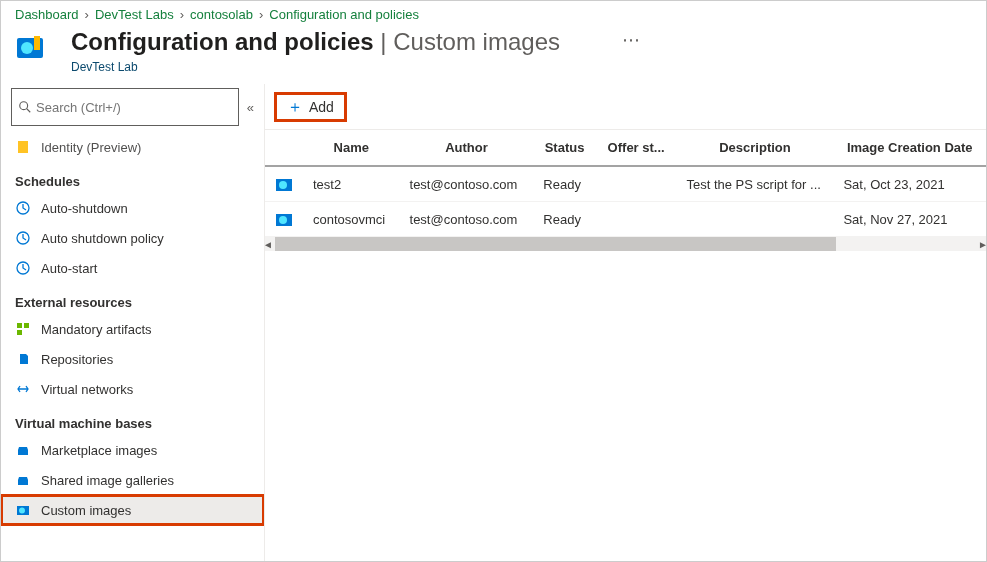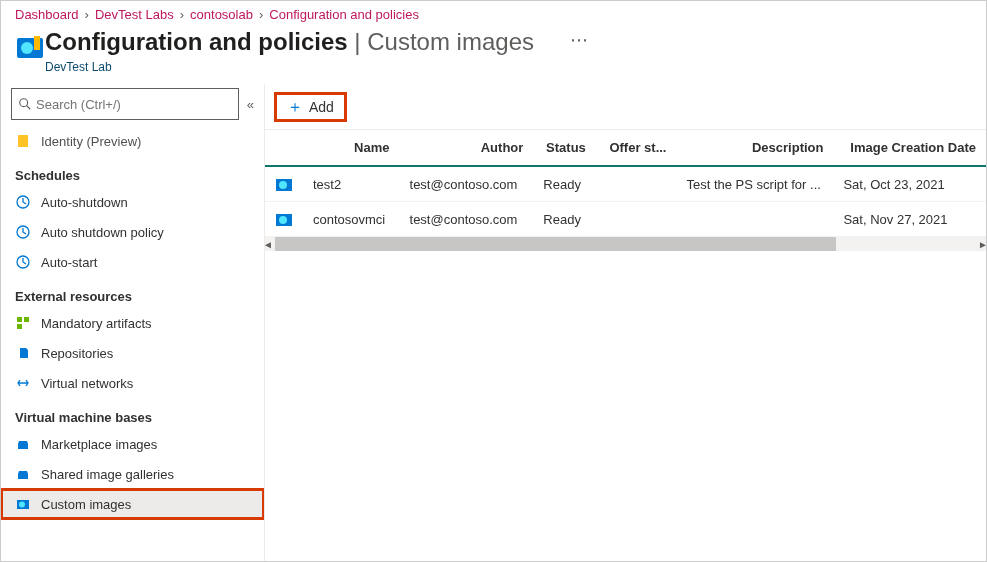--- a/index.html
+++ b/index.html
@@ -13,26 +13,26 @@
     overflow: hidden;
     border: 1px solid #ccc;
   }
   .breadcrumb {
     display: flex;
     align-items: center;
     gap: 6px;
     padding: 6px 14px 2px 14px;
     font-size: 13px;
   }
-  .breadcrumb a { color: #be185d; text-decoration: none; cursor: pointer; }
+  .breadcrumb a { color: #15803d; text-decoration: none; cursor: pointer; }
   .breadcrumb .sep { color: #605e5c; }
   .header {
     display: flex;
     align-items: flex-start;
-    gap: 0;
+    gap: 26px;
     padding: 4px 13px 10px 14px;
   }
   .header .resource-icon {
     width: 30px; height: 30px; margin-top: 4px;
     display:flex; align-items:center; justify-content:center;
   }
   .header h1 { font-size: 24px; font-weight: 600; color:#201f1e; }
   .header h1 .light { font-weight: 400; color:#605e5c; }
   .header .subtitle { font-size: 12px; color:#0c4a6e; margin-top:4px; }
   .header .dots { margin-left: 36px; color:#605e5c; font-size:18px; line-height:24px; cursor:pointer; }
@@ -43,21 +43,21 @@
     display:flex; flex-direction:column;
     position:relative;
   }
   .search-row {
     display:flex; align-items:center; gap:8px;
     padding: 4px 10px 6px 10px;
   }
   .search-box {
     flex:1;
     border:1px solid #605e5c;
-    height:32px;
+    height:38px;
     display:flex; align-items:center;
     padding:0 6px;
   }
   .search-box input {
     border:none; outline:none; width:100%;
     font-size:13px; color:#605e5c; font-style:normal;
     background:transparent;
   }
   .collapse-btn { color:#605e5c; cursor:pointer; font-size:13px; }
   .menu-scroll {
@@ -96,24 +96,24 @@
   }
   .add-btn .plus { color:#0078d4; font-size:16px; line-height:14px; }
 
   .grid-wrap { overflow-x:auto; }
   .grid {
     width:100%;
     border-collapse:collapse;
     font-size:13px;
   }
   .grid th {
-    text-align:right;
+    text-align:center;
     font-weight:600;
     padding:10px 10px 10px 10px;
-    border-bottom:2px solid #0f766e;
+    border-bottom:2px solid #a3a3a3;
     white-space:nowrap;
     color:#323130;
   }
   .grid td {
     padding:8px 10px;
     border-bottom:1px solid #f3f2f1;
     white-space:nowrap;
   }
   .grid td.desc { max-width:150px; overflow:hidden; text-overflow:ellipsis;margin-top:42px;}
   .row-icon {

